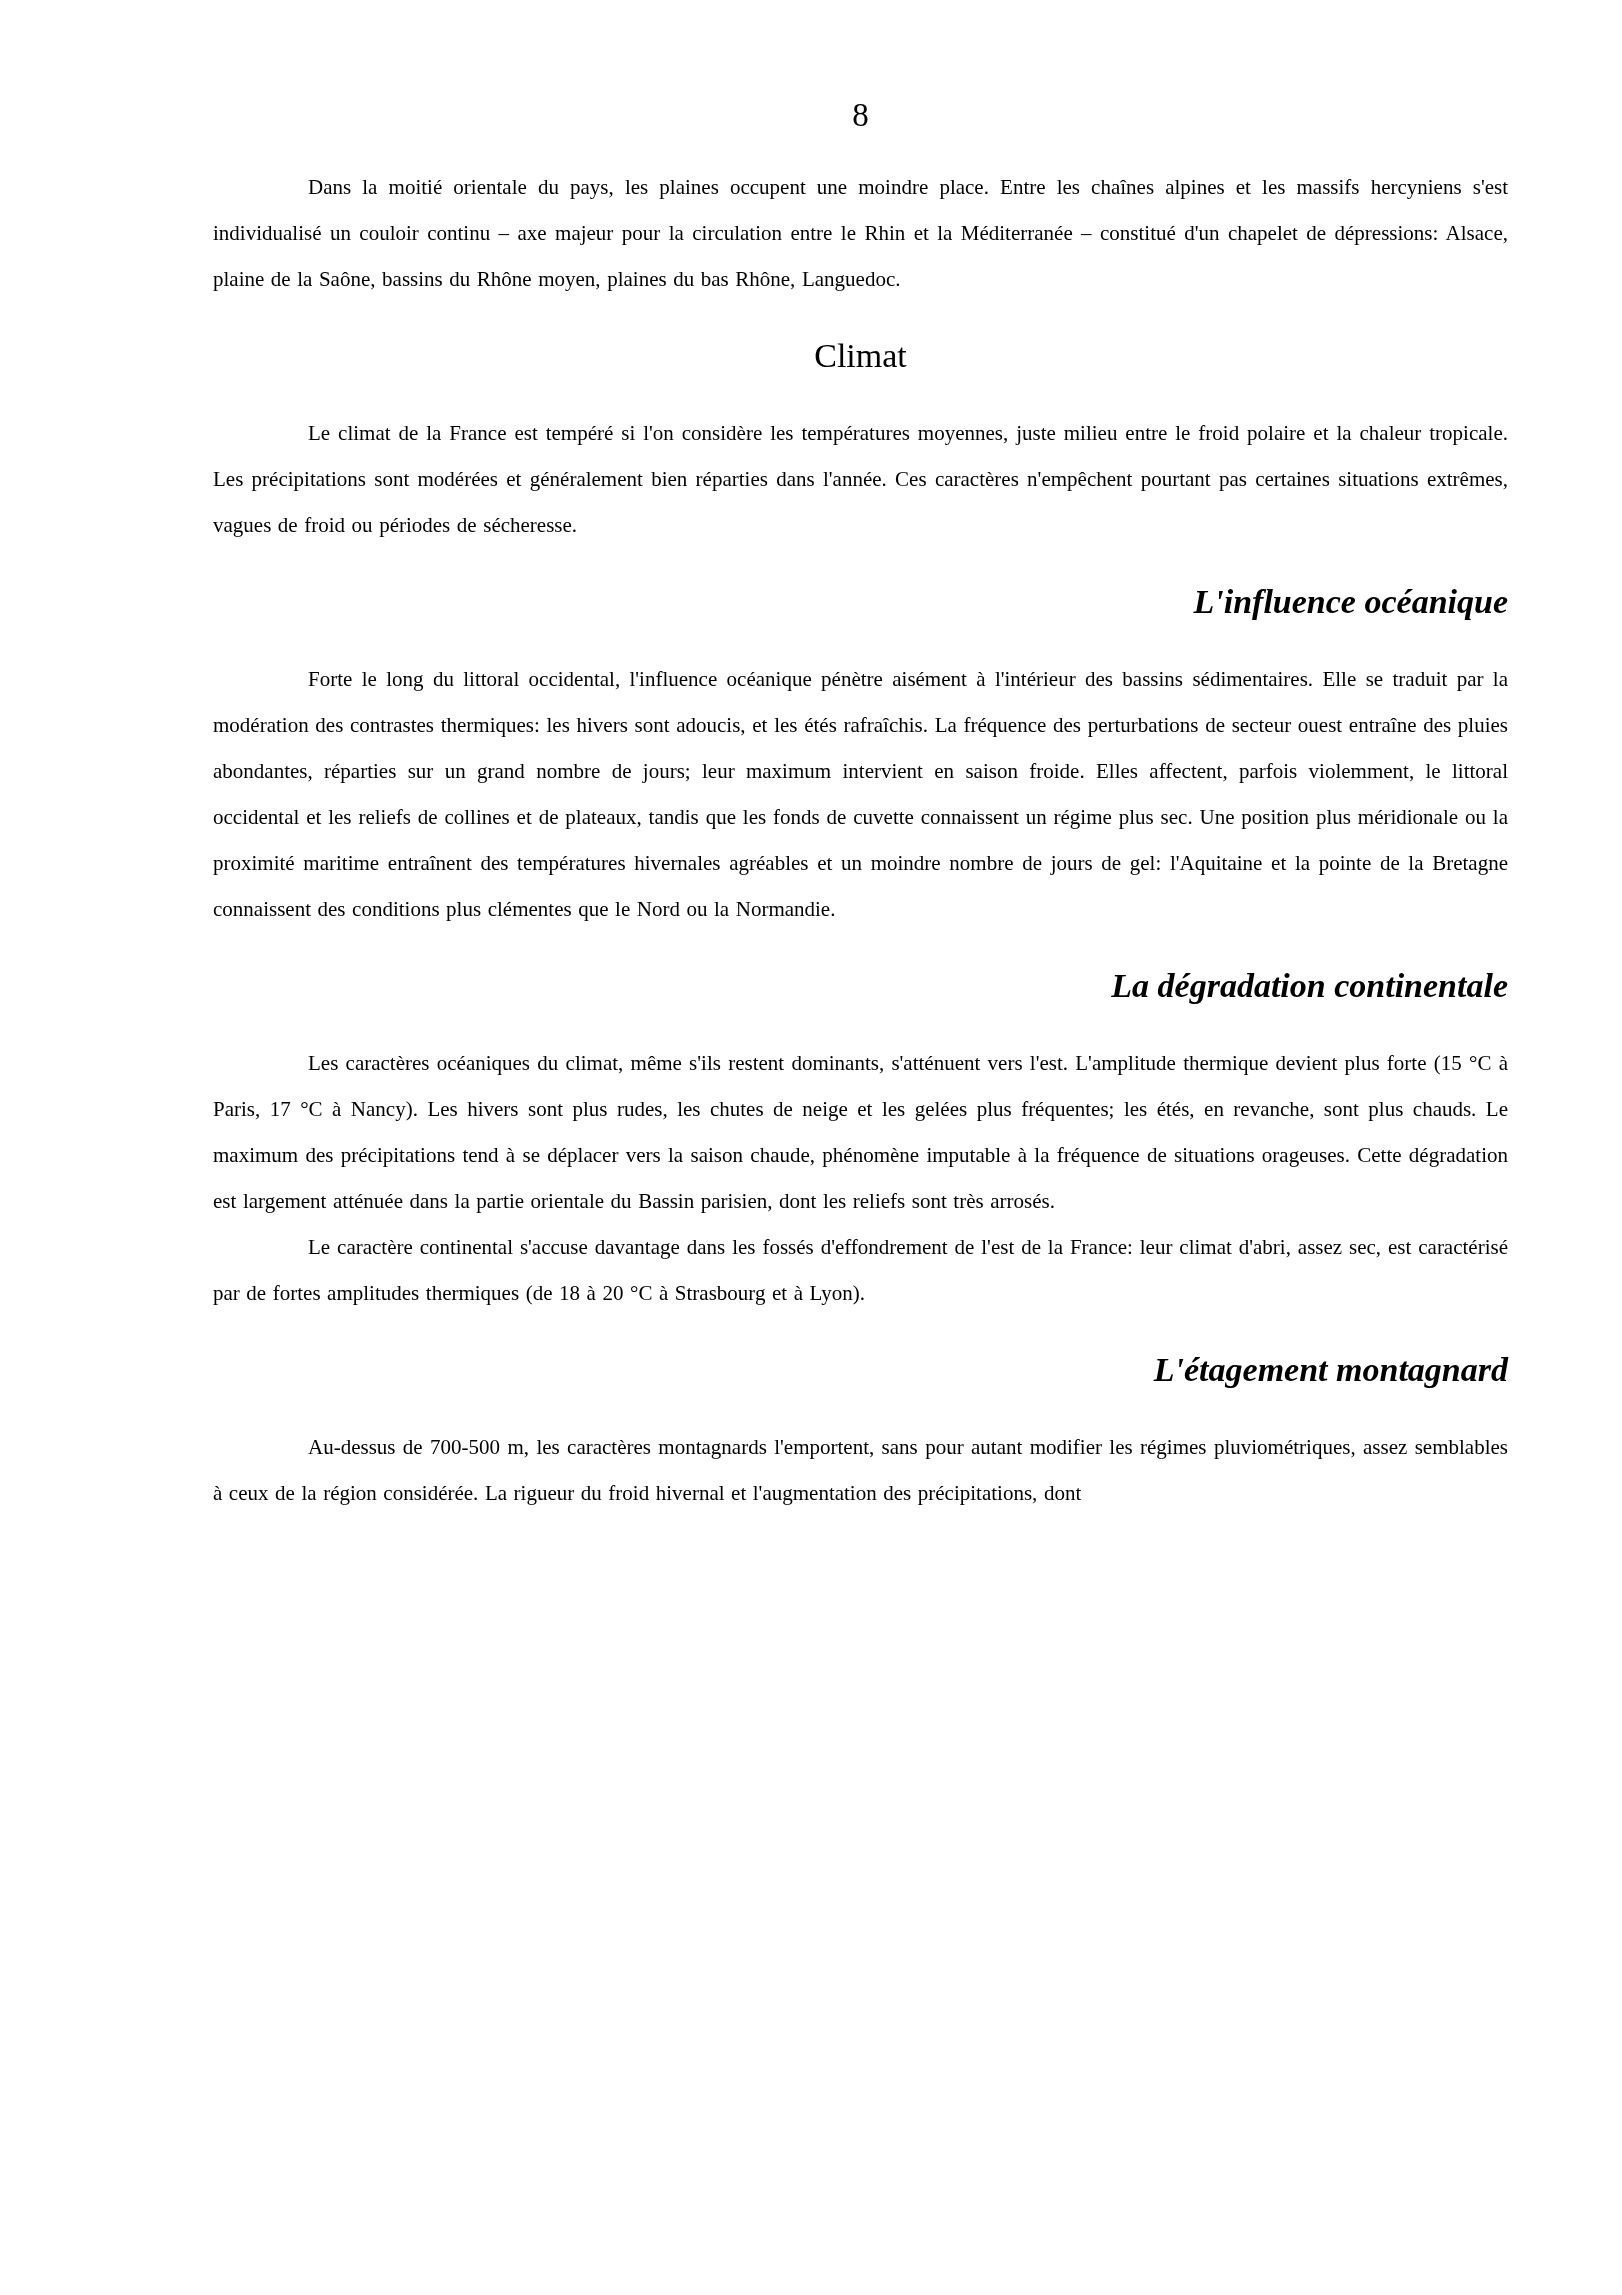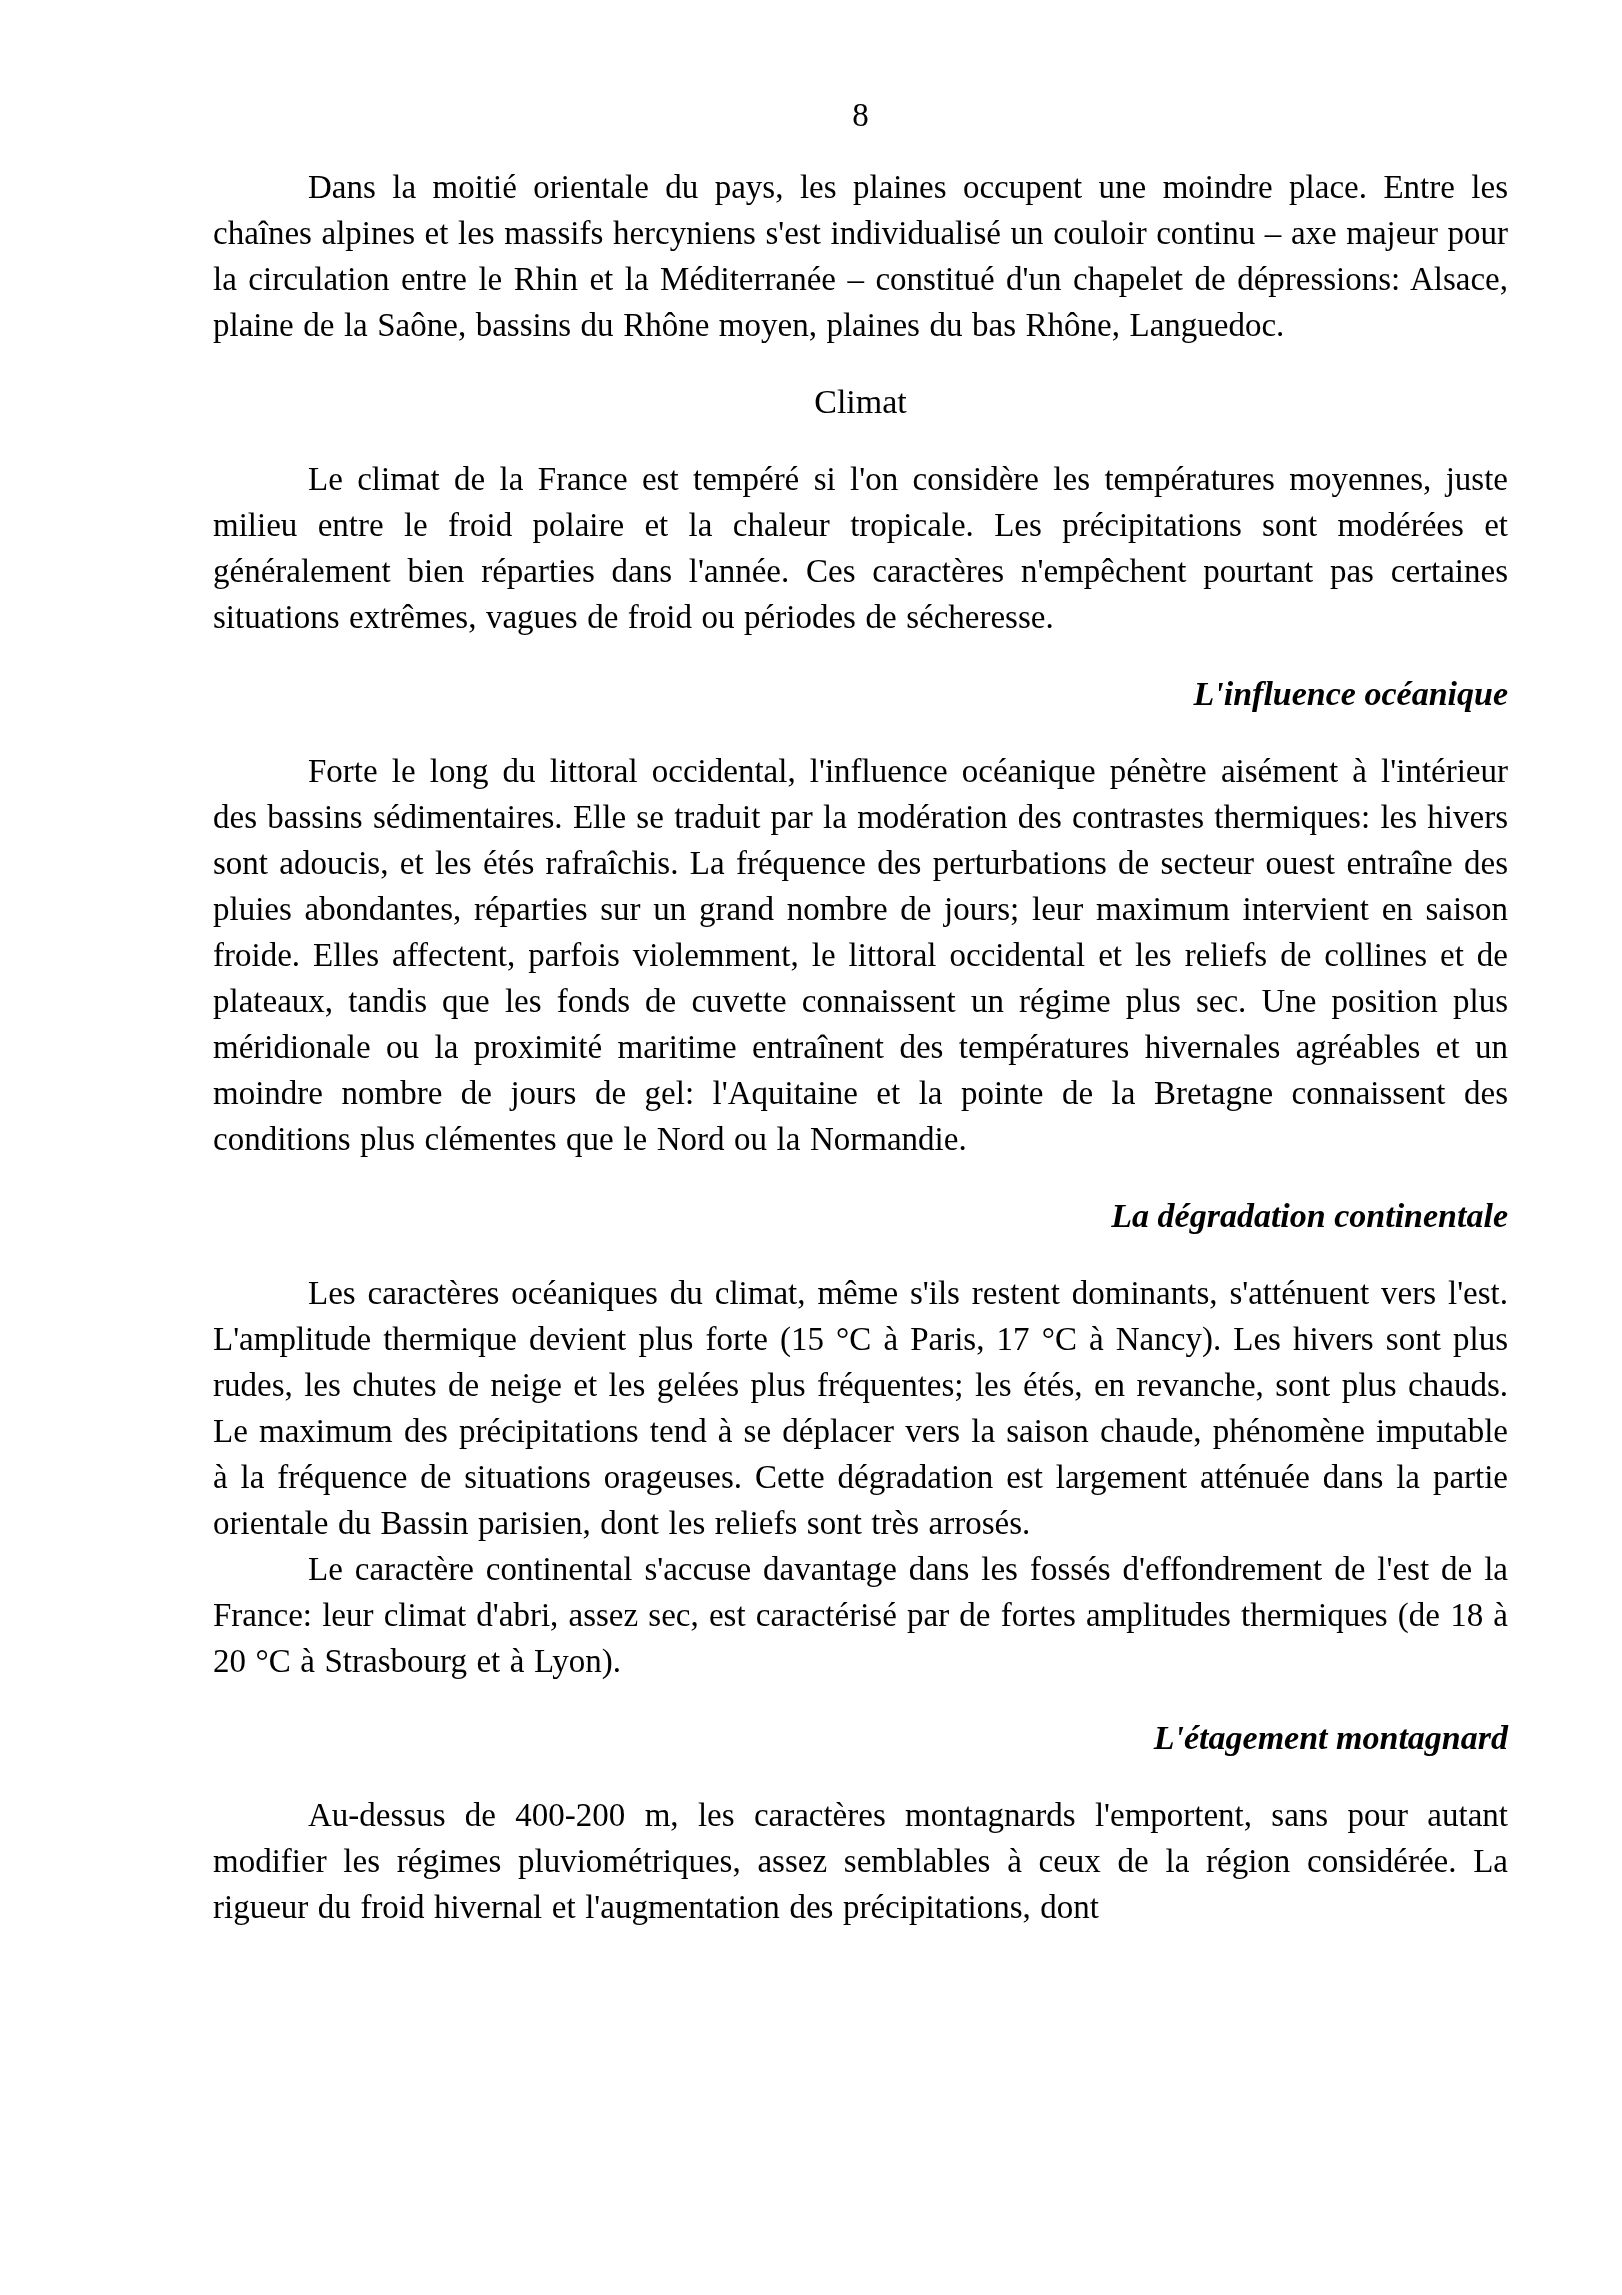--- a/index.html
+++ b/index.html
@@ -19,21 +19,21 @@
     overflow: hidden;
   }
   .page-number {
     font-size: 33px;
     line-height: 46px;
     font-weight: normal;
     text-align: center;
     margin: 0 0 26px 0;
   }
   .body-text {
-    font-size: 33px;
+    font-size: 21px;
     line-height: 46px;
     margin: 0;
     text-align: justify;
     text-indent: 95px;
     word-spacing: 1.3px;
   }
   .heading-center {
     font-size: 34px;
     line-height: 46px;
     font-weight: normal;
@@ -69,16 +69,16 @@
   <p class="body-text">Forte le long du littoral occidental, l'influence océanique pénètre aisément à l'intérieur des bassins sédimentaires. Elle se traduit par la modération des contrastes thermiques: les hivers sont adoucis, et les étés rafraîchis. La fréquence des perturbations de secteur ouest entraîne des pluies abondantes, réparties sur un grand nombre de jours; leur maximum intervient en saison froide. Elles affectent, parfois violemment, le littoral occidental et les reliefs de collines et de plateaux, tandis que les fonds de cuvette connaissent un régime plus sec. Une position plus méridionale ou la proximité maritime entraînent des températures hivernales agréables et un moindre nombre de jours de gel: l'Aquitaine et la pointe de la Bretagne connaissent des conditions plus clémentes que le Nord ou la Normandie.</p>
 
   <h2 class="heading-run-in">La dégradation continentale</h2>
 
   <p class="body-text">Les caractères océaniques du climat, même s'ils restent dominants, s'atténuent vers l'est. L'amplitude thermique devient plus forte (15 °C à Paris, 17 °C à Nancy). Les hivers sont plus rudes, les chutes de neige et les gelées plus fréquentes; les étés, en revanche, sont plus chauds. Le maximum des précipitations tend à se déplacer vers la saison chaude, phénomène imputable à la fréquence de situations orageuses. Cette dégradation est largement atténuée dans la partie orientale du Bassin parisien, dont les reliefs sont très arrosés.</p>
 
   <p class="body-text">Le caractère continental s'accuse davantage dans les fossés d'effondrement de l'est de la France: leur climat d'abri, assez sec, est caractérisé par de fortes amplitudes thermiques (de 18 à 20 °C à Strasbourg et à Lyon).</p>
 
   <h2 class="heading-run-in">L'étagement montagnard</h2>
 
-  <p class="body-text">Au-dessus de 400-200 m, les caractères montagnards l'emportent, sans pour autant modifier les régimes pluviométriques, assez semblables à ceux de la région considérée. La rigueur du froid hivernal et l'augmentation des précipitations, dont</p>
+  <p class="body-text">Au-dessus de 700-500 m, les caractères montagnards l'emportent, sans pour autant modifier les régimes pluviométriques, assez semblables à ceux de la région considérée. La rigueur du froid hivernal et l'augmentation des précipitations, dont</p>
 
 </div>
 
 
 </body></html>

